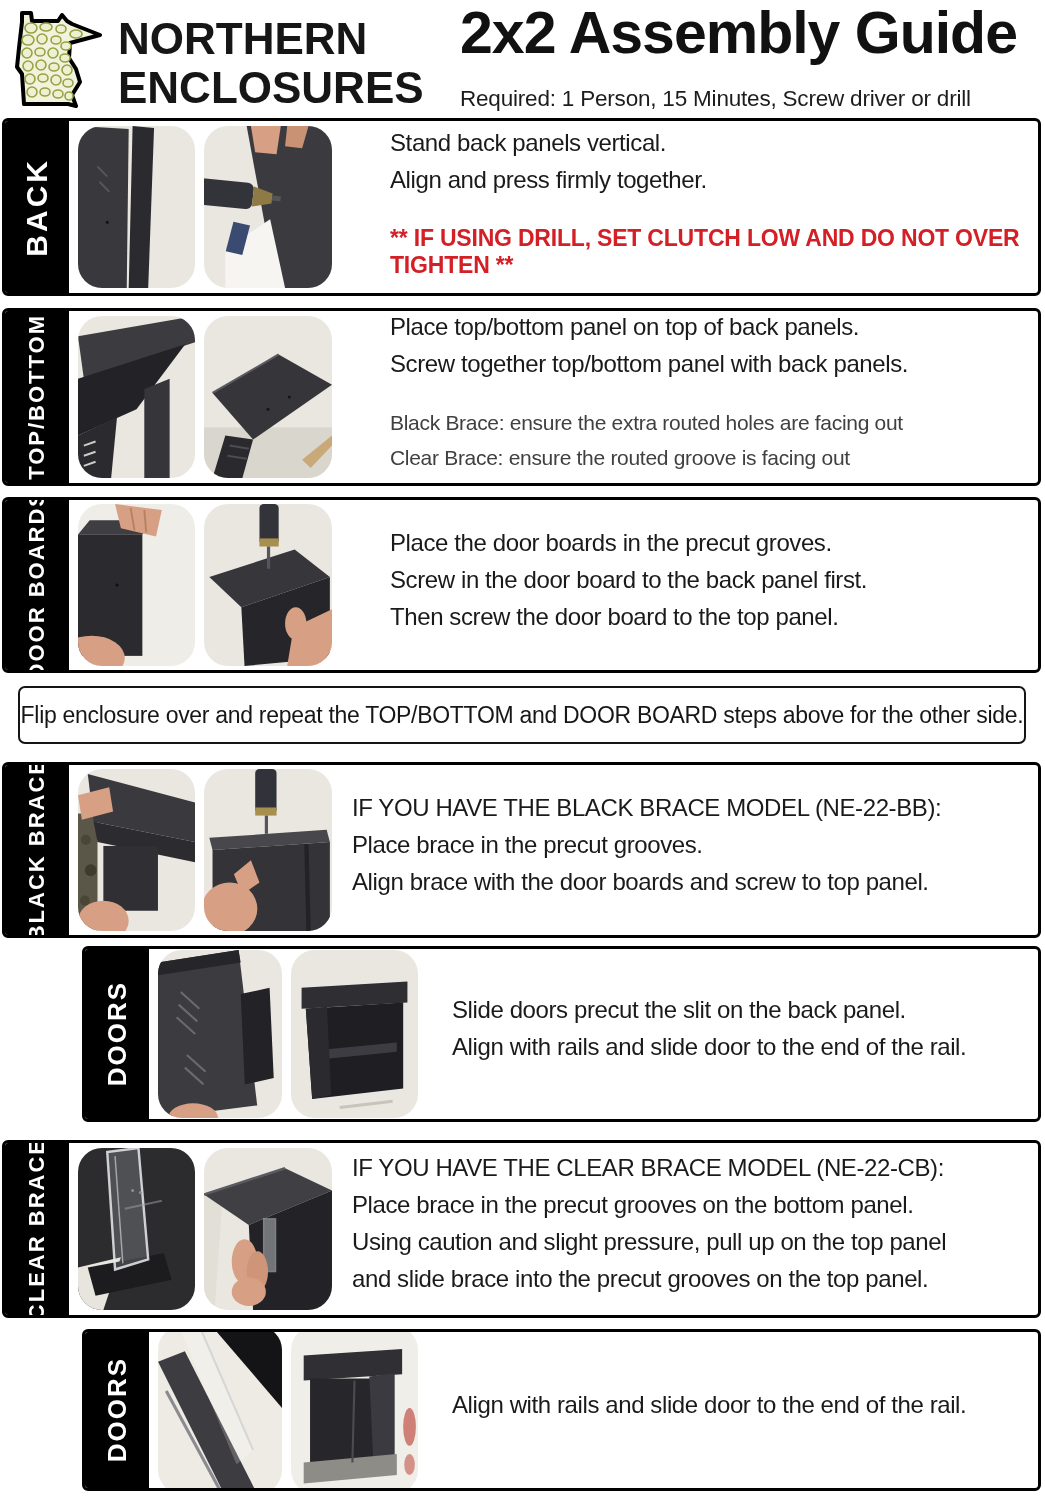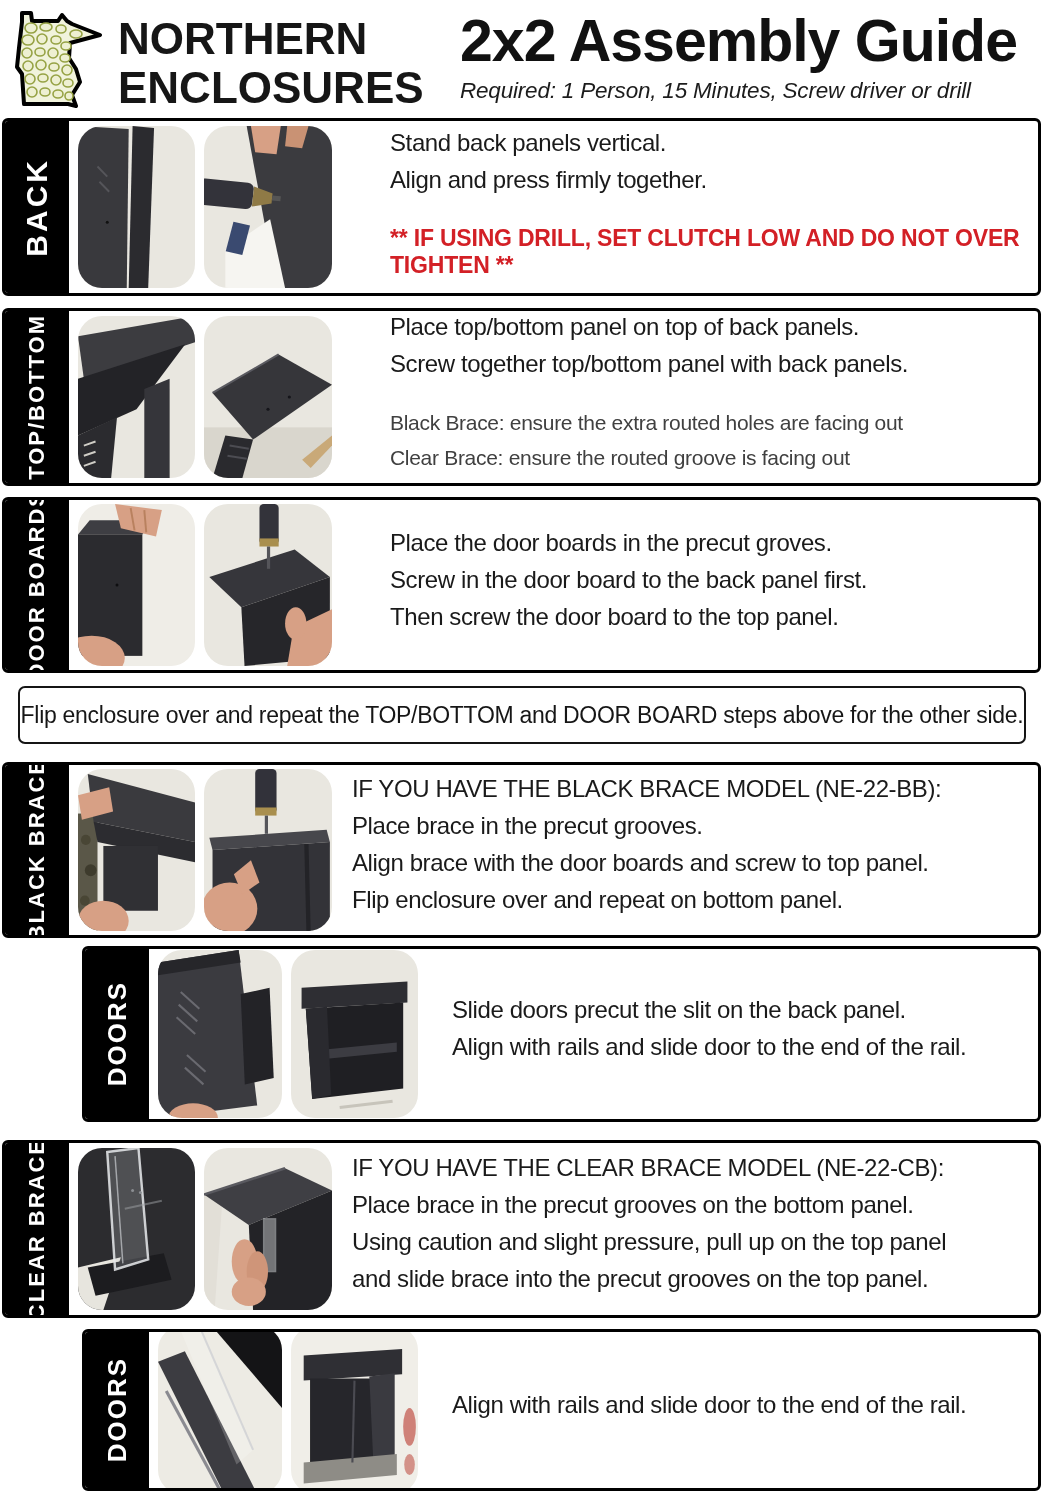--- a/index.html
+++ b/index.html
@@ -12,22 +12,22 @@
   html,body{width:1045px;height:1500px;background:#ffffff;overflow:hidden;
     font-family:"Liberation Sans", sans-serif;color:var(--ink);}
   .page{position:relative;width:1045px;height:1500px;background:#fff;}
 
   
   .header{position:absolute;top:0;left:0;width:1045px;height:114px;}
   .logo{position:absolute;left:6px;top:8px;width:102px;height:100px;}
   .brand{position:absolute;left:118px;top:14px;line-height:49px;
     font-size:44px;font-weight:700;letter-spacing:0px;color:#161616;}
   .titleblock{position:absolute;left:460px;top:0px;width:580px;}
-  .title{font-size:59px;font-weight:700;letter-spacing:-1px;color:#111;line-height:66px;white-space:nowrap;margin-top:8px;}
-  .subtitle{font-size:22.5px;font-weight:400;color:#1c1c1c;margin-top:4px;letter-spacing:-0.2px;white-space:nowrap;font-style:italic;}
+  .title{font-size:59px;font-weight:700;letter-spacing:-1px;color:#111;line-height:66px;white-space:nowrap;}
+  .subtitle{font-size:22.5px;font-weight:400;color:#1c1c1c;margin-top:20px;letter-spacing:-0.2px;white-space:nowrap;}
 
   
   .step{position:absolute;left:2px;width:1039px;border:3px solid #000;border-radius:6px;
     background:#fff;display:flex;overflow:hidden;}
   .step.indent{left:82px;width:959px;}
   .side{width:64px;flex:none;background:var(--side-bg);display:flex;align-items:center;justify-content:center;}
   .side span{writing-mode:vertical-rl;transform:rotate(180deg);color:#fff;font-weight:700;
     letter-spacing:2px;font-size:22px;white-space:nowrap;}
   .side span.big{font-size:30px;letter-spacing:3px;}
   .side span.mid{font-size:26px;letter-spacing:2px;}
@@ -240,21 +240,20 @@
         <polygon points="8,80 118,72 118,160 8,160" fill="#333338"></polygon>
         <line x1="96" y1="74" x2="98" y2="160" stroke="#232327" stroke-width="4"></line>
         <ellipse cx="24" cy="138" rx="26" ry="26" fill="#d7a085"></ellipse>
         <polygon points="28,104 44,90 52,112 36,124" fill="#d7a085"></polygon>
       </svg>
     </div>
     <div class="text tight">
       <div class="line">IF YOU HAVE THE BLACK BRACE MODEL (NE-22-BB):</div>
       <div class="line">Place brace in the precut grooves.</div>
       <div class="line">Align brace with the door boards and screw to top panel.</div>
-      <div class="line">Flip enclosure over and repeat on bottom panel.</div>
     </div>
   </section>
 
   <section class="step indent" id="s5">
     <div class="side">
       <span class="mid">DOORS</span>
     </div>
     <div class="photos">
       <svg class="ph w1" viewBox="0 0 120 160" preserveAspectRatio="none">
         <rect width="120" height="160" fill="#e9e7e0"></rect>

